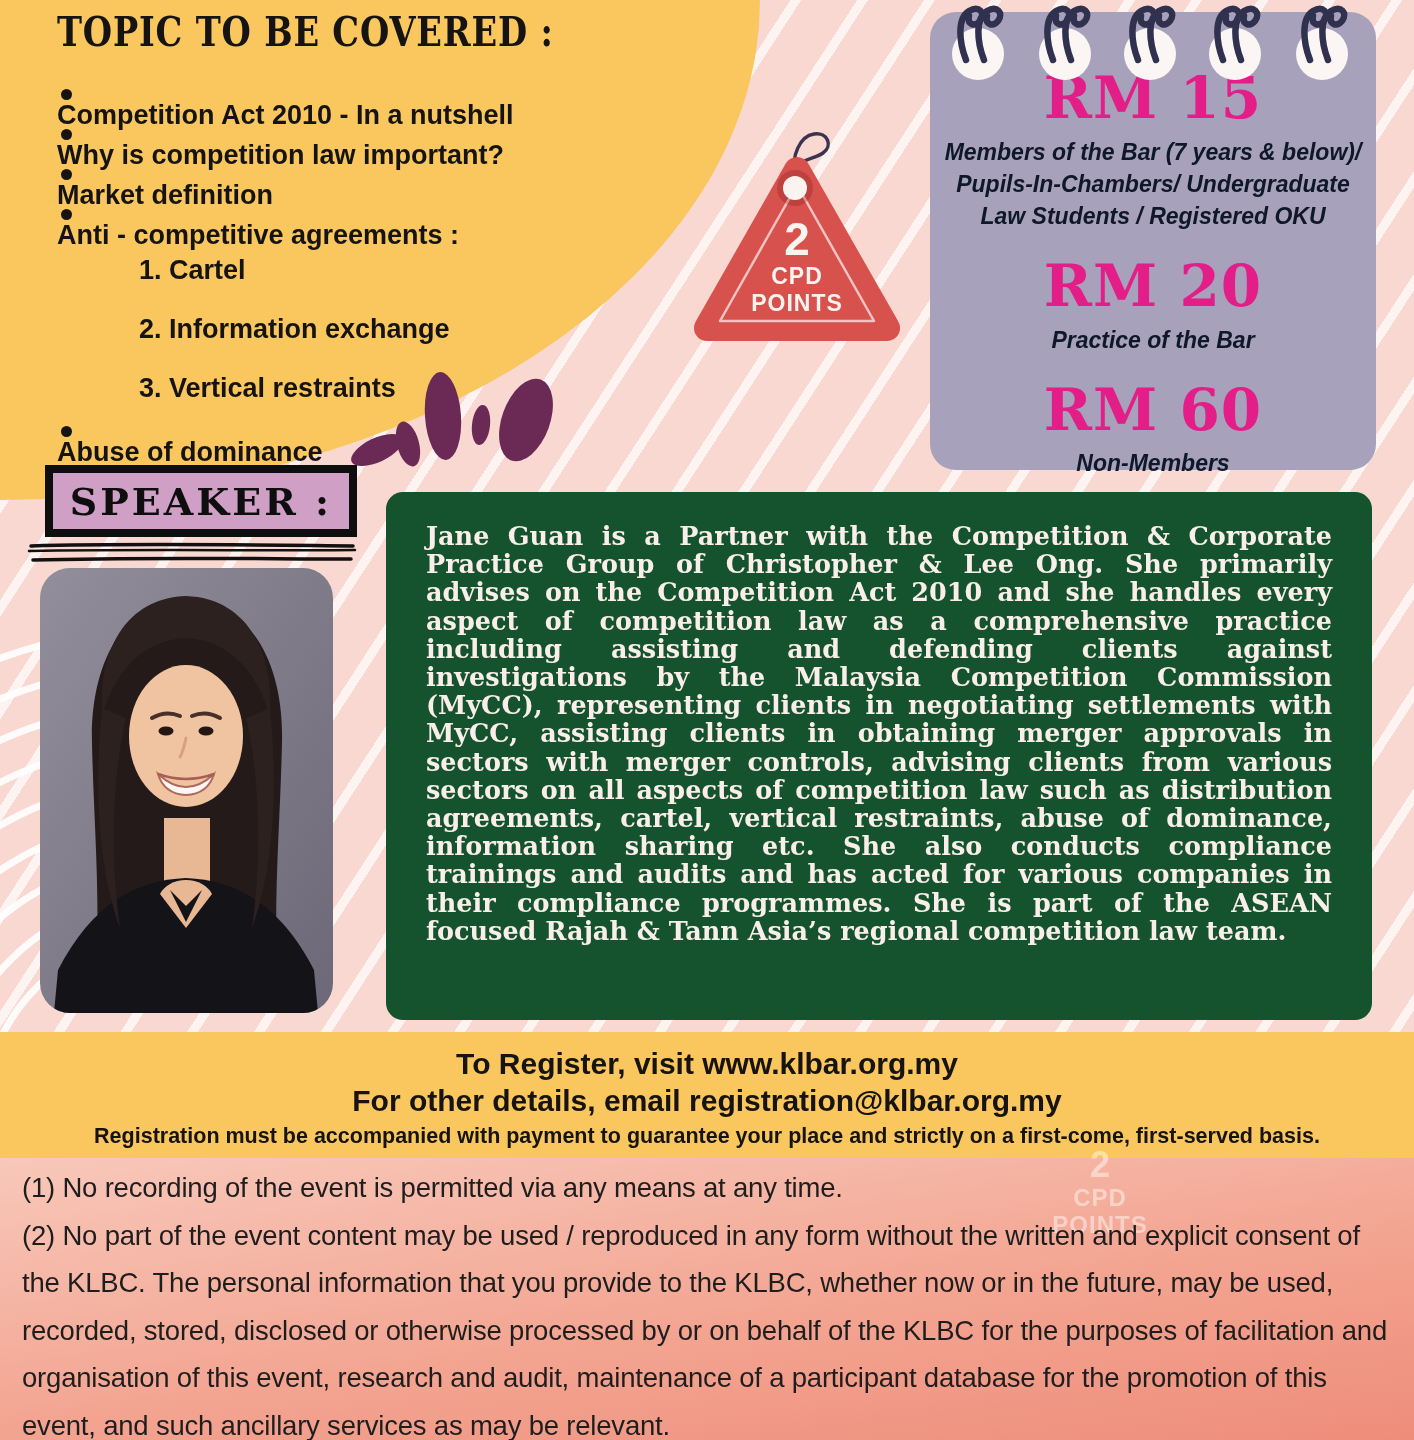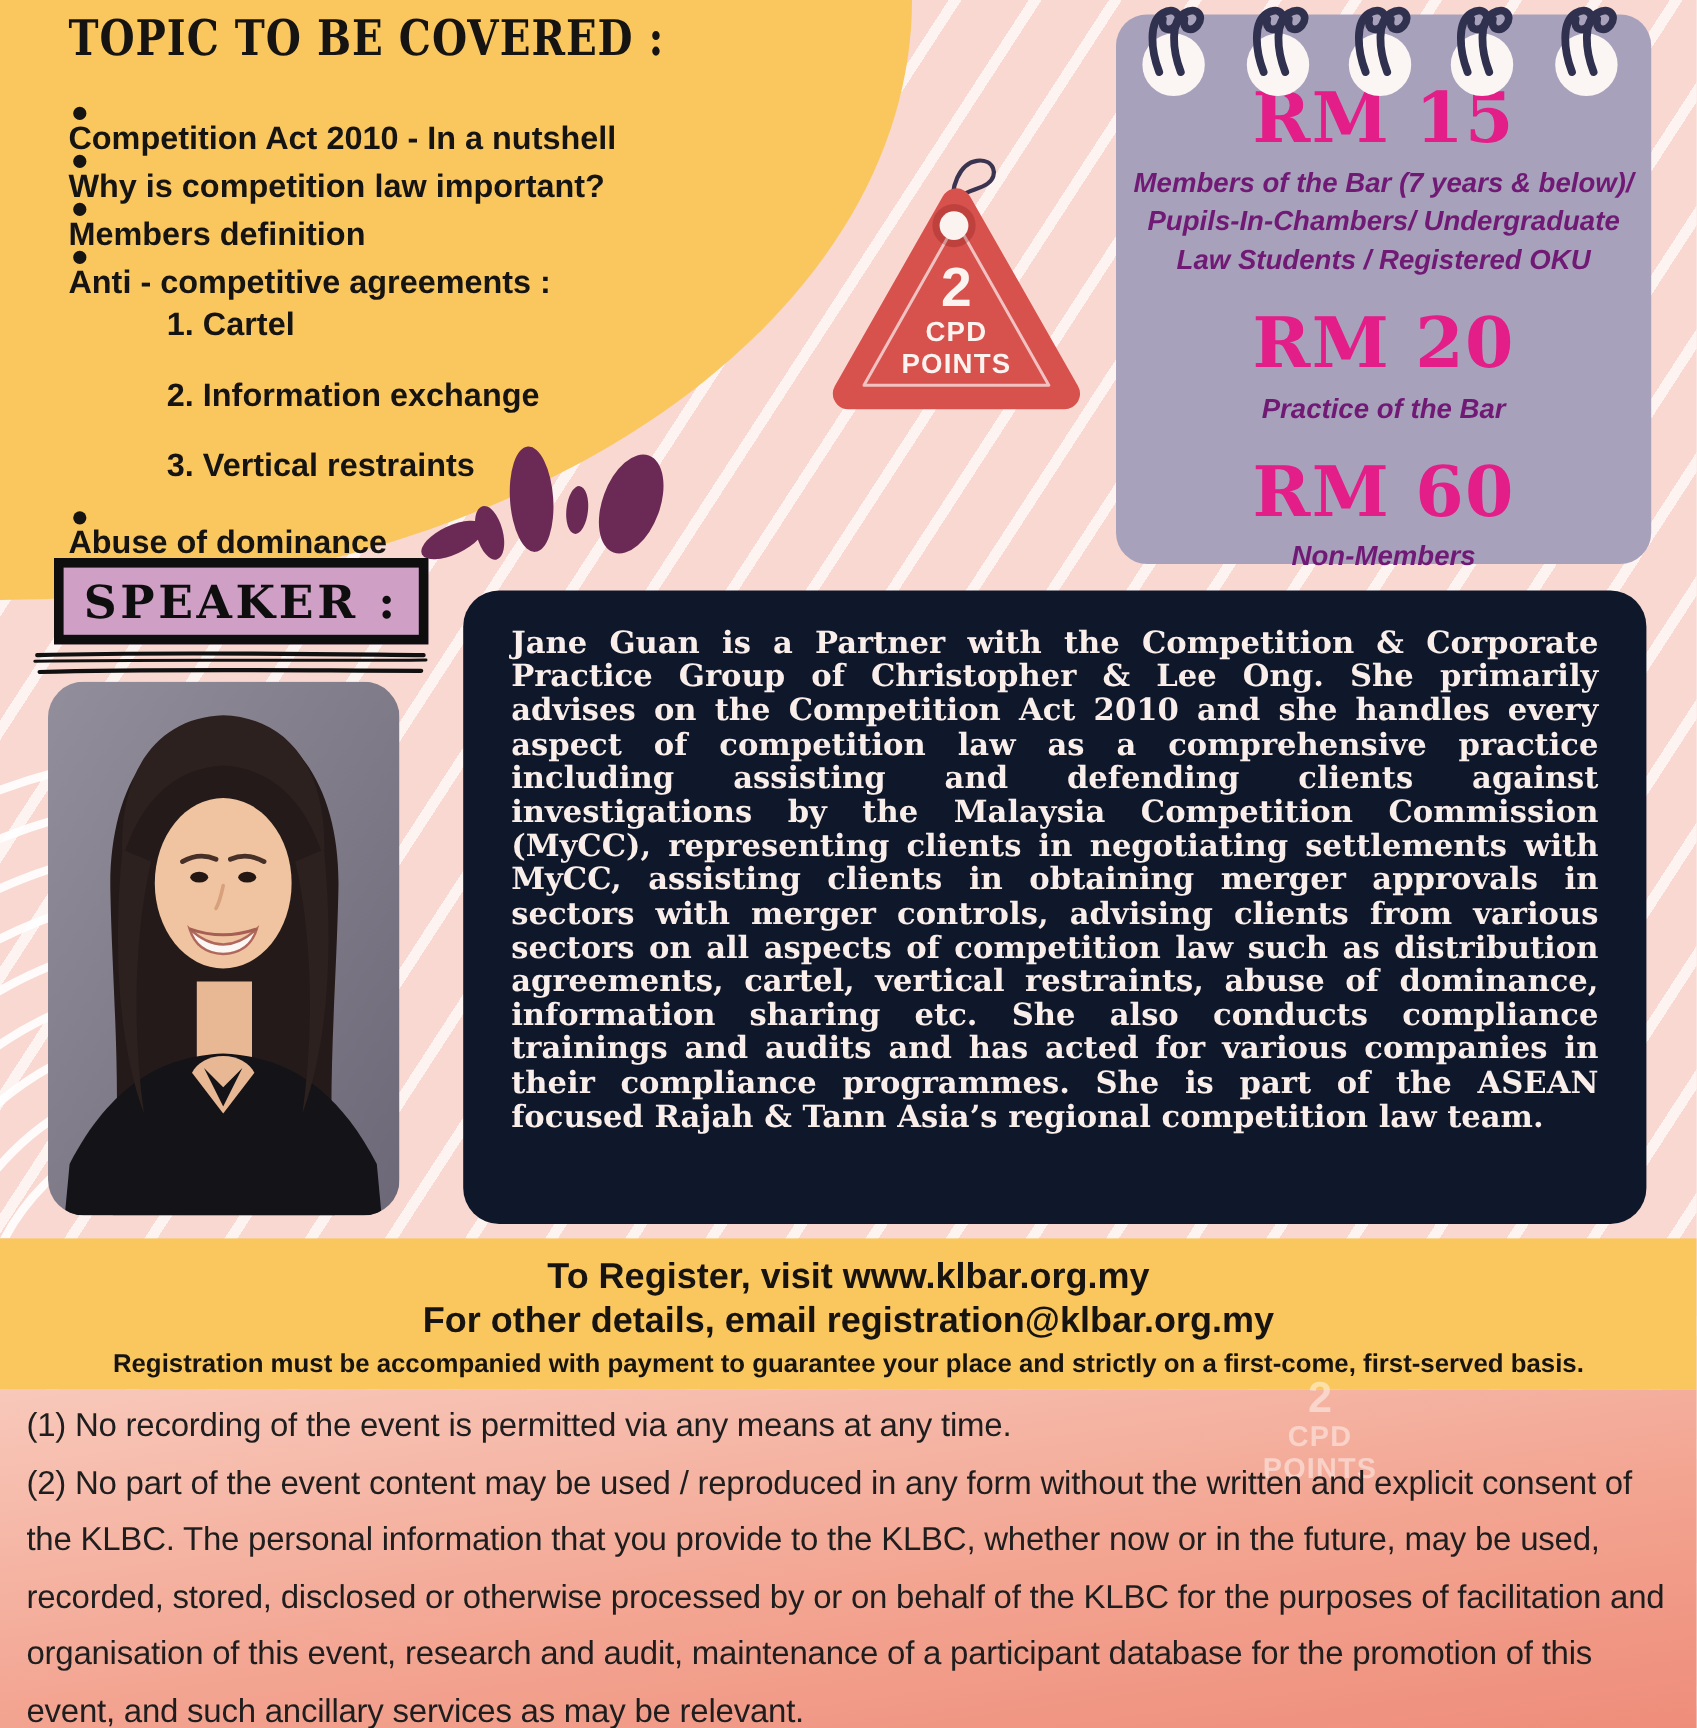--- a/index.html
+++ b/index.html
@@ -40,21 +40,21 @@
     border-radius:26px;background:#a8a1bb;
     display:flex;flex-direction:column;align-items:center;padding-top:55px;box-sizing:border-box;
   }
   .ring{position:absolute;top:-14px;width:64px;height:86px;}
   .price{
     font-family:"DejaVu Serif",serif;font-weight:800;font-size:58px;
     color:#e31e88;letter-spacing:1px;line-height:1.1;
   }
   .price-desc{
     font-weight:700;font-style:italic;font-size:23px;line-height:32px;
-    color:#701a75;text-align:center;max-width:432px;margin-top:5px;margin-bottom:23px;
+    color:#0f172a;text-align:center;max-width:432px;margin-top:5px;margin-bottom:23px;
   }
   
   .cpd-tag{position:absolute;left:690px;top:128px;width:215px;height:215px;}
   .cpd-tag text{fill:#fbf3ef;font-family:"Liberation Sans",sans-serif;font-weight:700;text-anchor:middle;}
   
   .speaker-box{
     position:absolute;left:45px;top:465px;width:296px;height:56px;
     background:#cf9fc6;border:8px solid #0e0e0e;
     display:flex;align-items:center;justify-content:center;
     font-family:"DejaVu Serif",serif;font-weight:800;font-size:38px;
@@ -63,21 +63,21 @@
   .speaker-lines{position:absolute;left:27px;top:541px;}
   .photo-frame{
     position:absolute;left:40px;top:568px;width:293px;height:445px;
     border-radius:30px;overflow:hidden;
   }
   
   .splash{position:absolute;left:345px;top:365px;width:215px;height:105px;}
   
   .bio-card{
     position:absolute;left:386px;top:492px;width:986px;height:528px;
-    border-radius:30px;background:#0f172a;box-sizing:border-box;
+    border-radius:17px;background:#14532d;box-sizing:border-box;
     padding:30px 40px 0 40px;
   }
   .bio-text{
     color:#f9eee9;font-family:"DejaVu Serif",serif;font-weight:700;
     font-size:25.5px;line-height:28.2px;text-align:justify;
   }
   
   .register-banner{
     position:absolute;left:0;top:1032px;width:1414px;height:126px;
     background:#f9c75e;color:#161310;text-align:center;
@@ -133,21 +133,21 @@
       <div class="topic-row">
           <span class="topic-dot"></span>
           <span>Competition Act 2010 - In a nutshell</span>
         </div>
       <div class="topic-row">
           <span class="topic-dot"></span>
           <span>Why is competition law important?</span>
         </div>
       <div class="topic-row">
           <span class="topic-dot"></span>
-          <span>Members definition</span>
+          <span>Market definition</span>
         </div>
       <div class="topic-row">
           <span class="topic-dot"></span>
           <span>Anti - competitive agreements :</span>
         </div>
       <div class="topic-row sub">
           <span>1. Cartel</span>
         </div>
       <div class="topic-row sub">
           <span>2. Information exchange</span>

